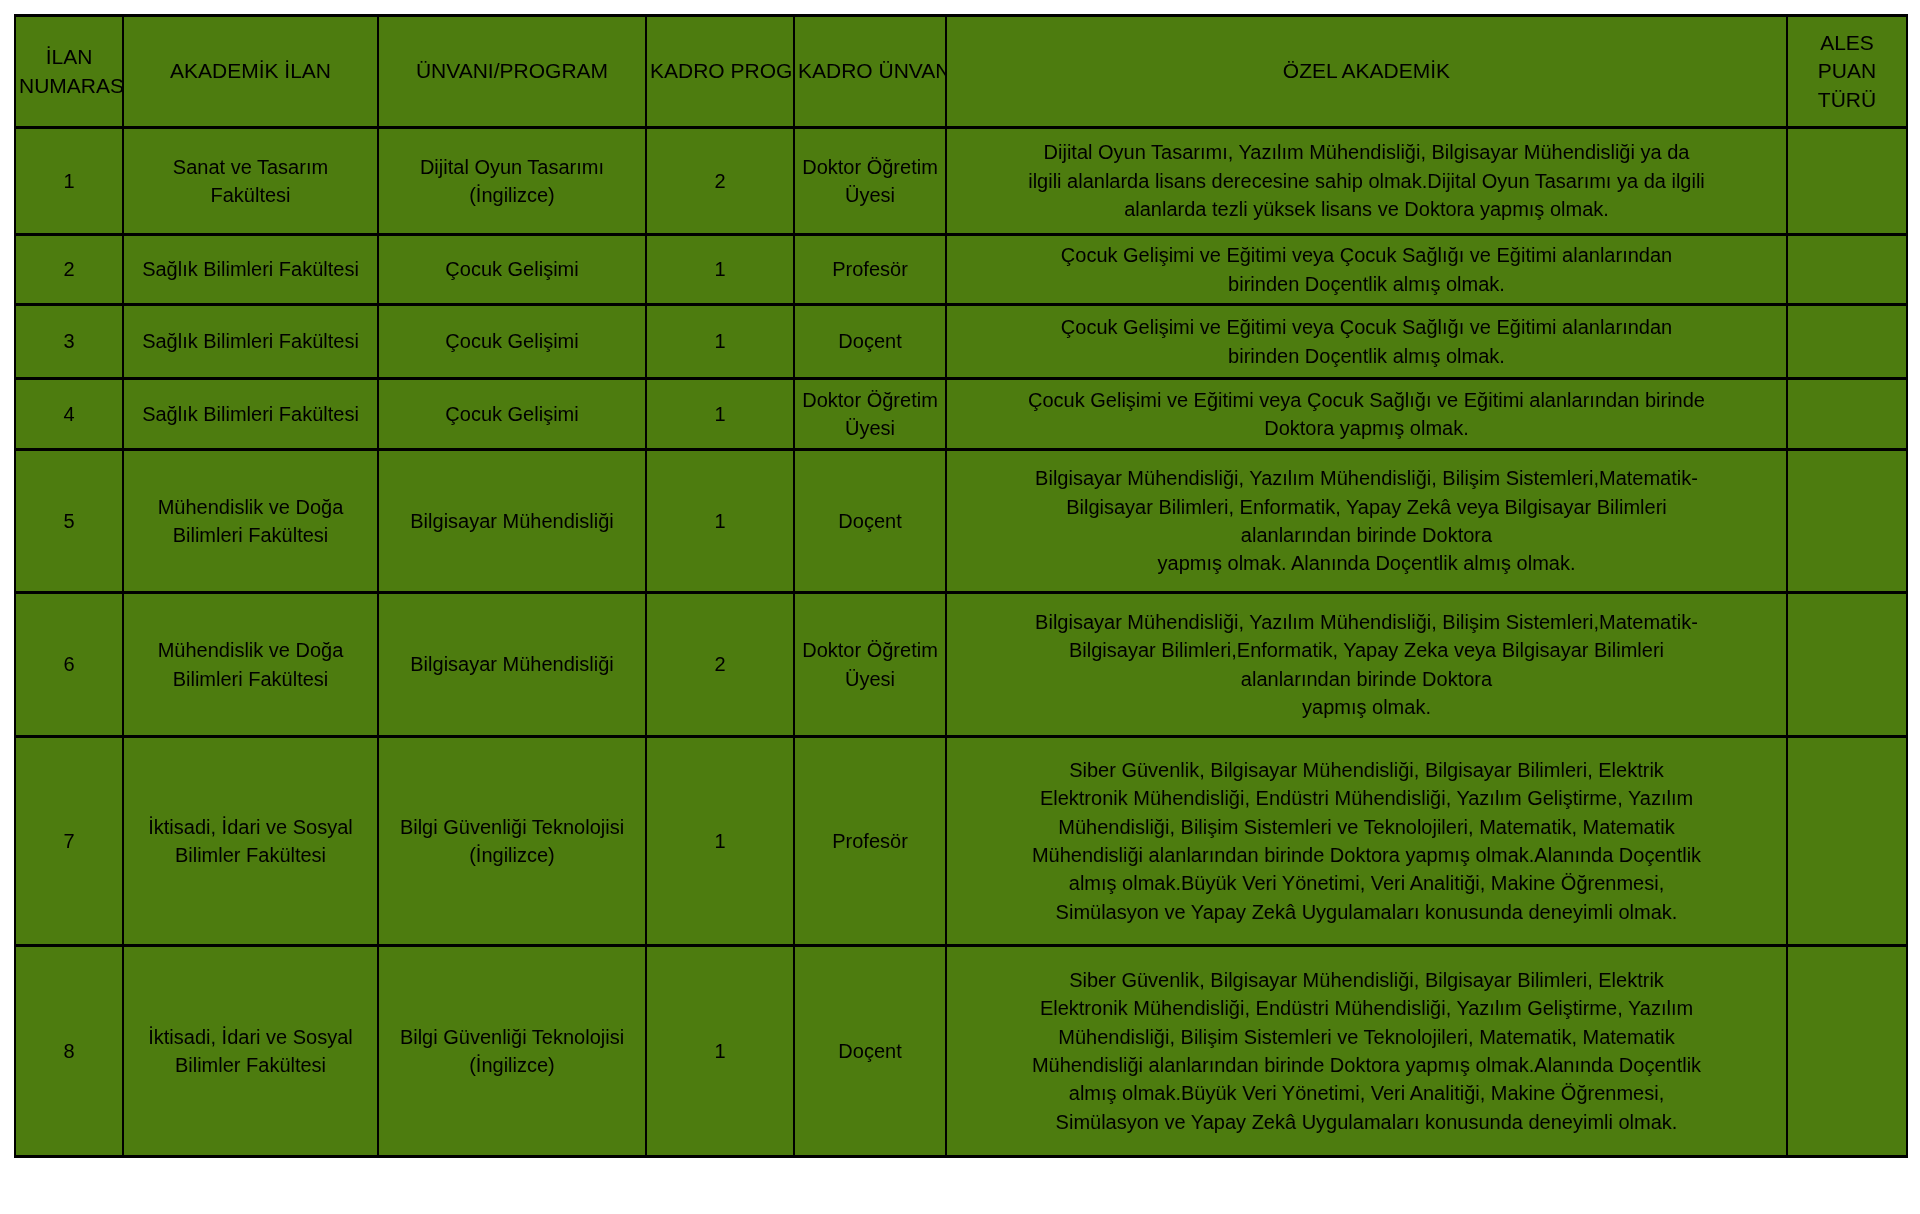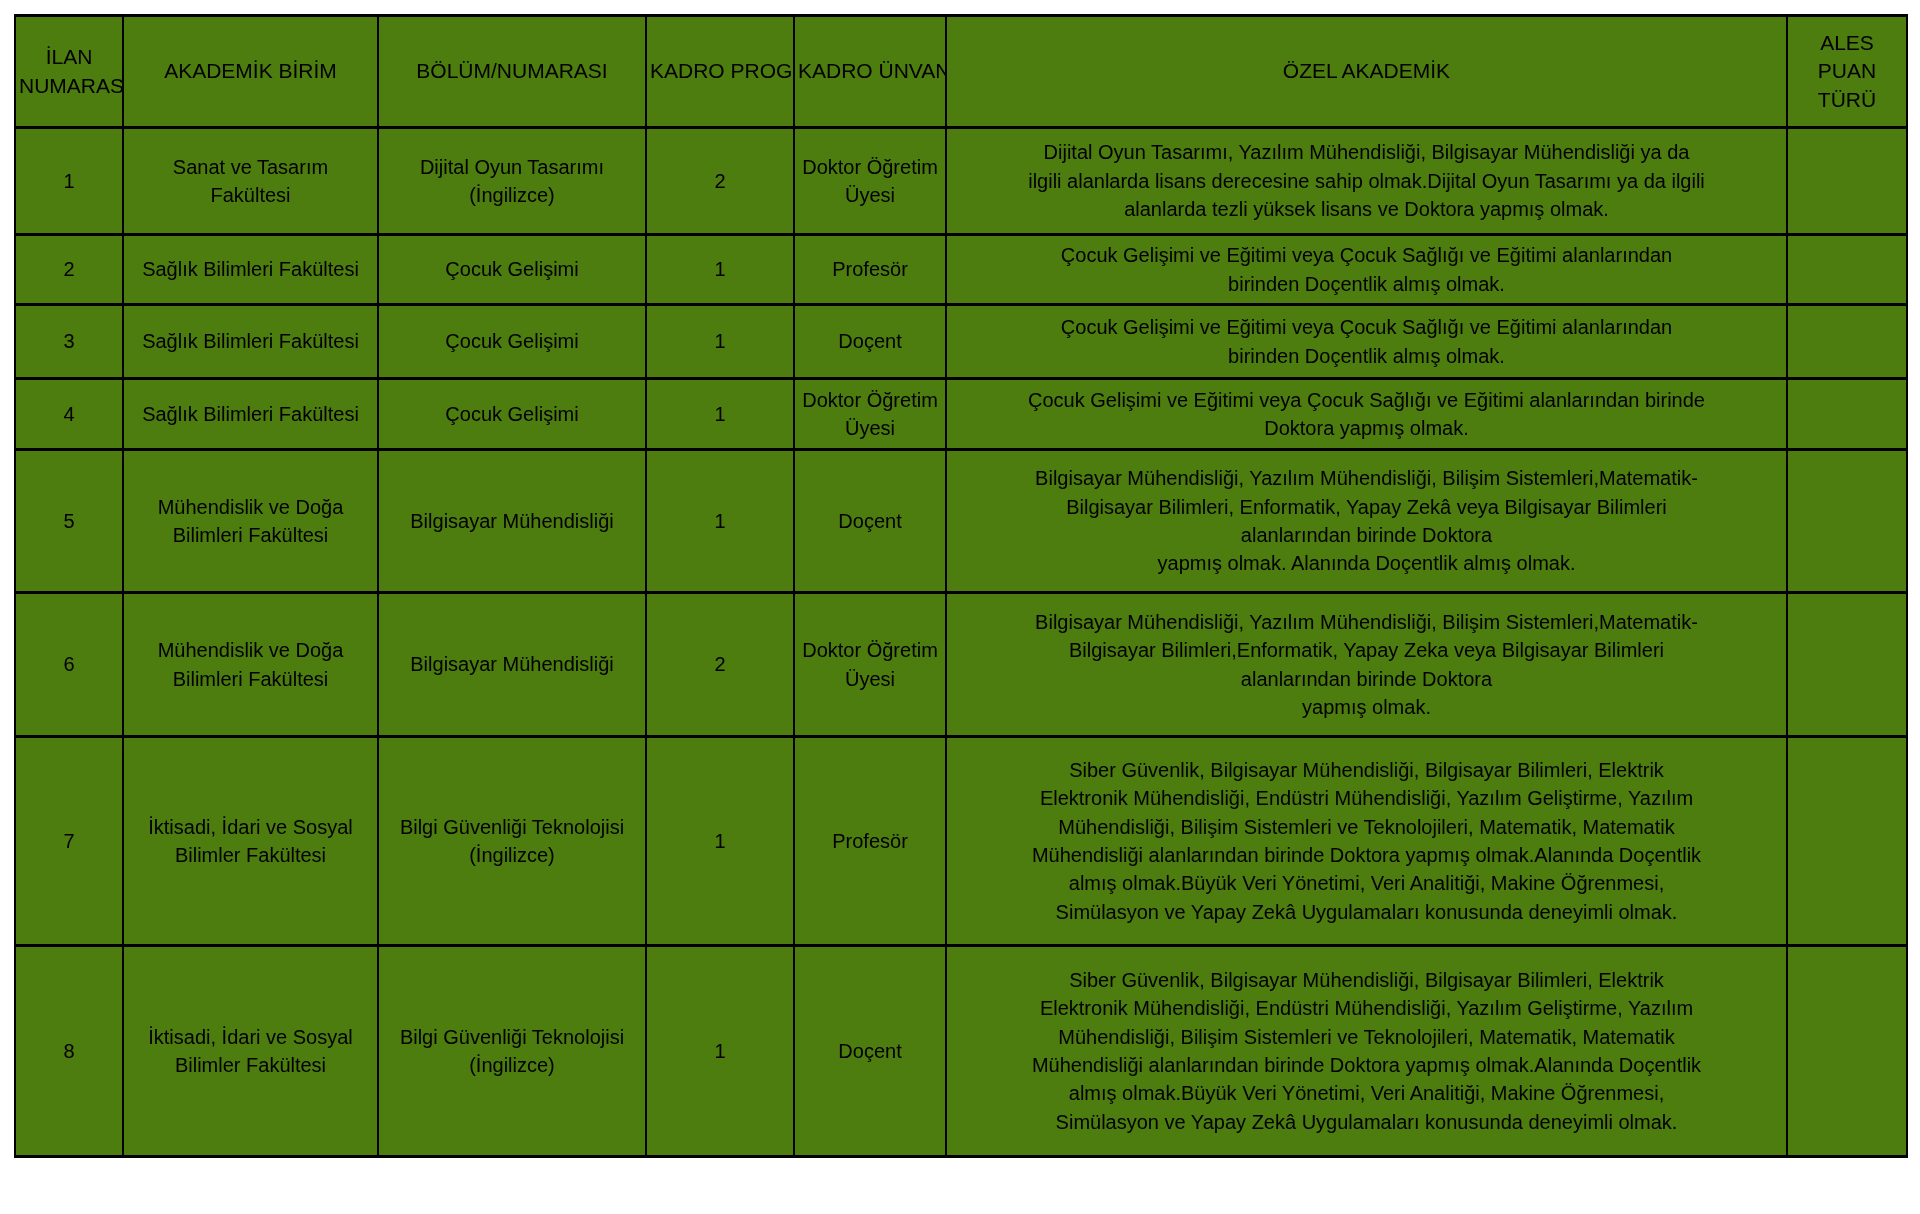--- a/index.html
+++ b/index.html
@@ -62,22 +62,22 @@
     <col style="width:268px">
     <col style="width:148px">
     <col style="width:152px">
     <col style="width:841px">
     <col style="width:120px">
   </colgroup>
   <thead>
     <tr>
       <th>İLAN
 NUMARASI</th>
-      <th>AKADEMİK BİRİM</th>
-      <th>BÖLÜM/NUMARASI</th>
+      <th>AKADEMİK İLAN</th>
+      <th>ÜNVANI/PROGRAM</th>
       <th>KADRO PROGRAM</th>
       <th>KADRO ÜNVANI</th>
       <th>ÖZEL AKADEMİK</th>
       <th>ALES
 PUAN
 TÜRÜ</th>
     </tr>
   </thead>
   <tbody>
       <tr>

